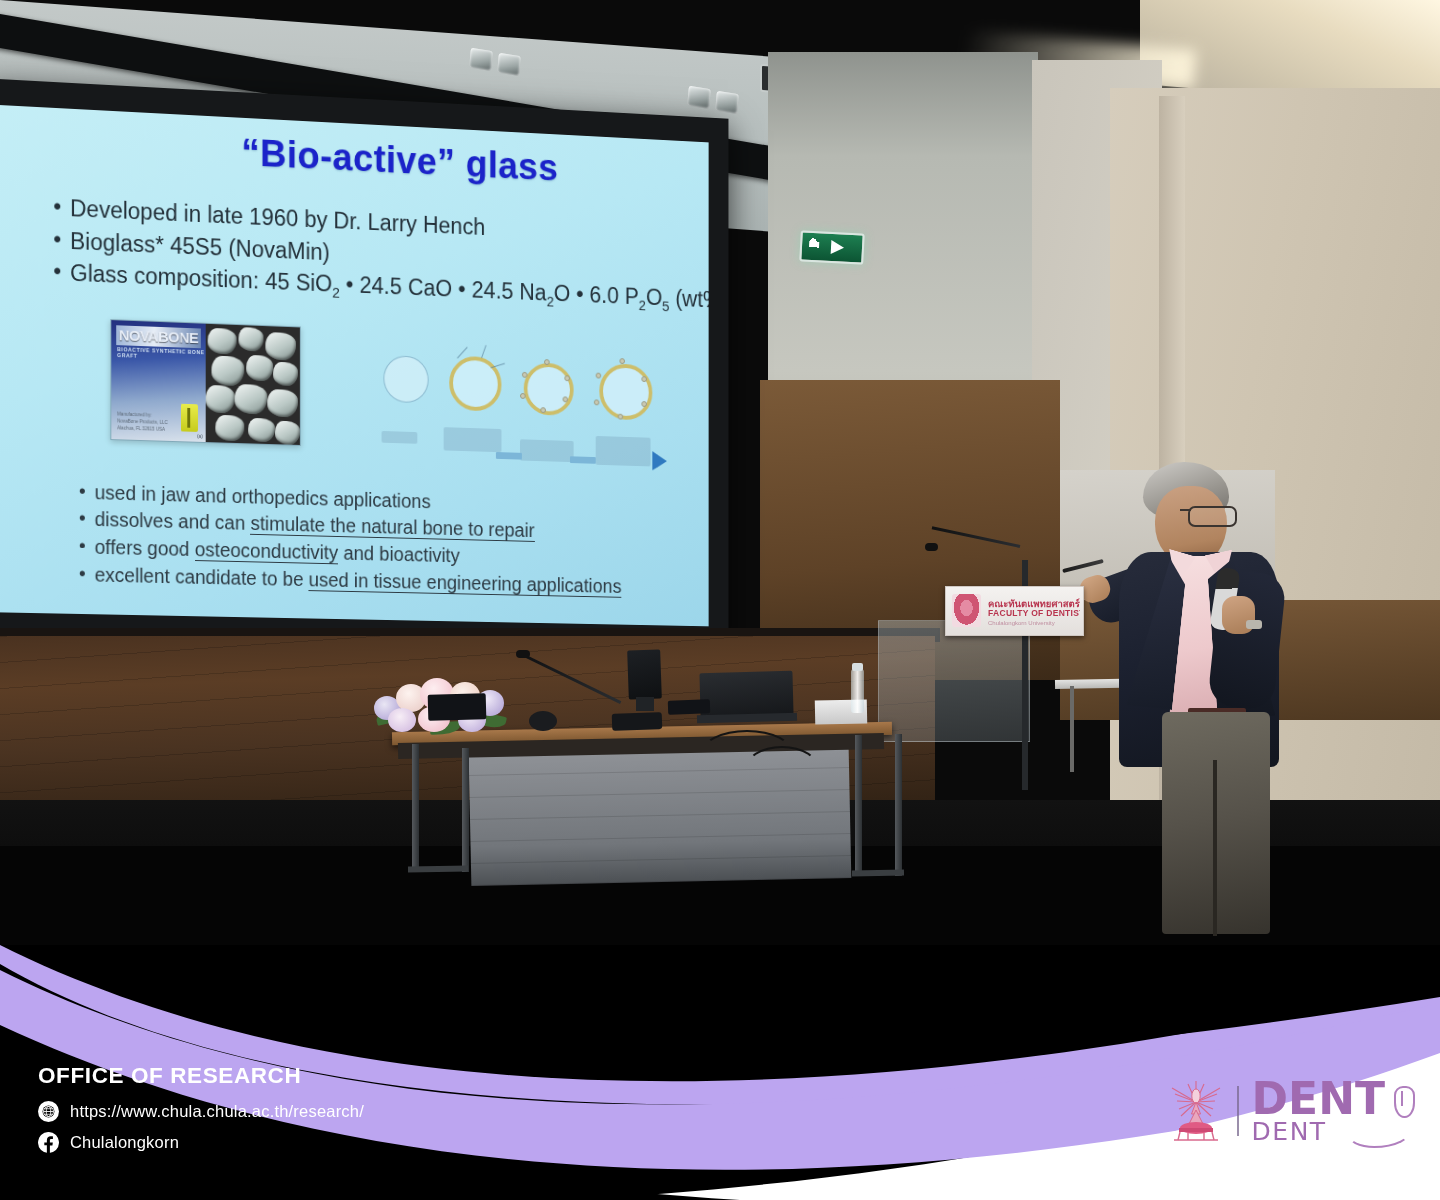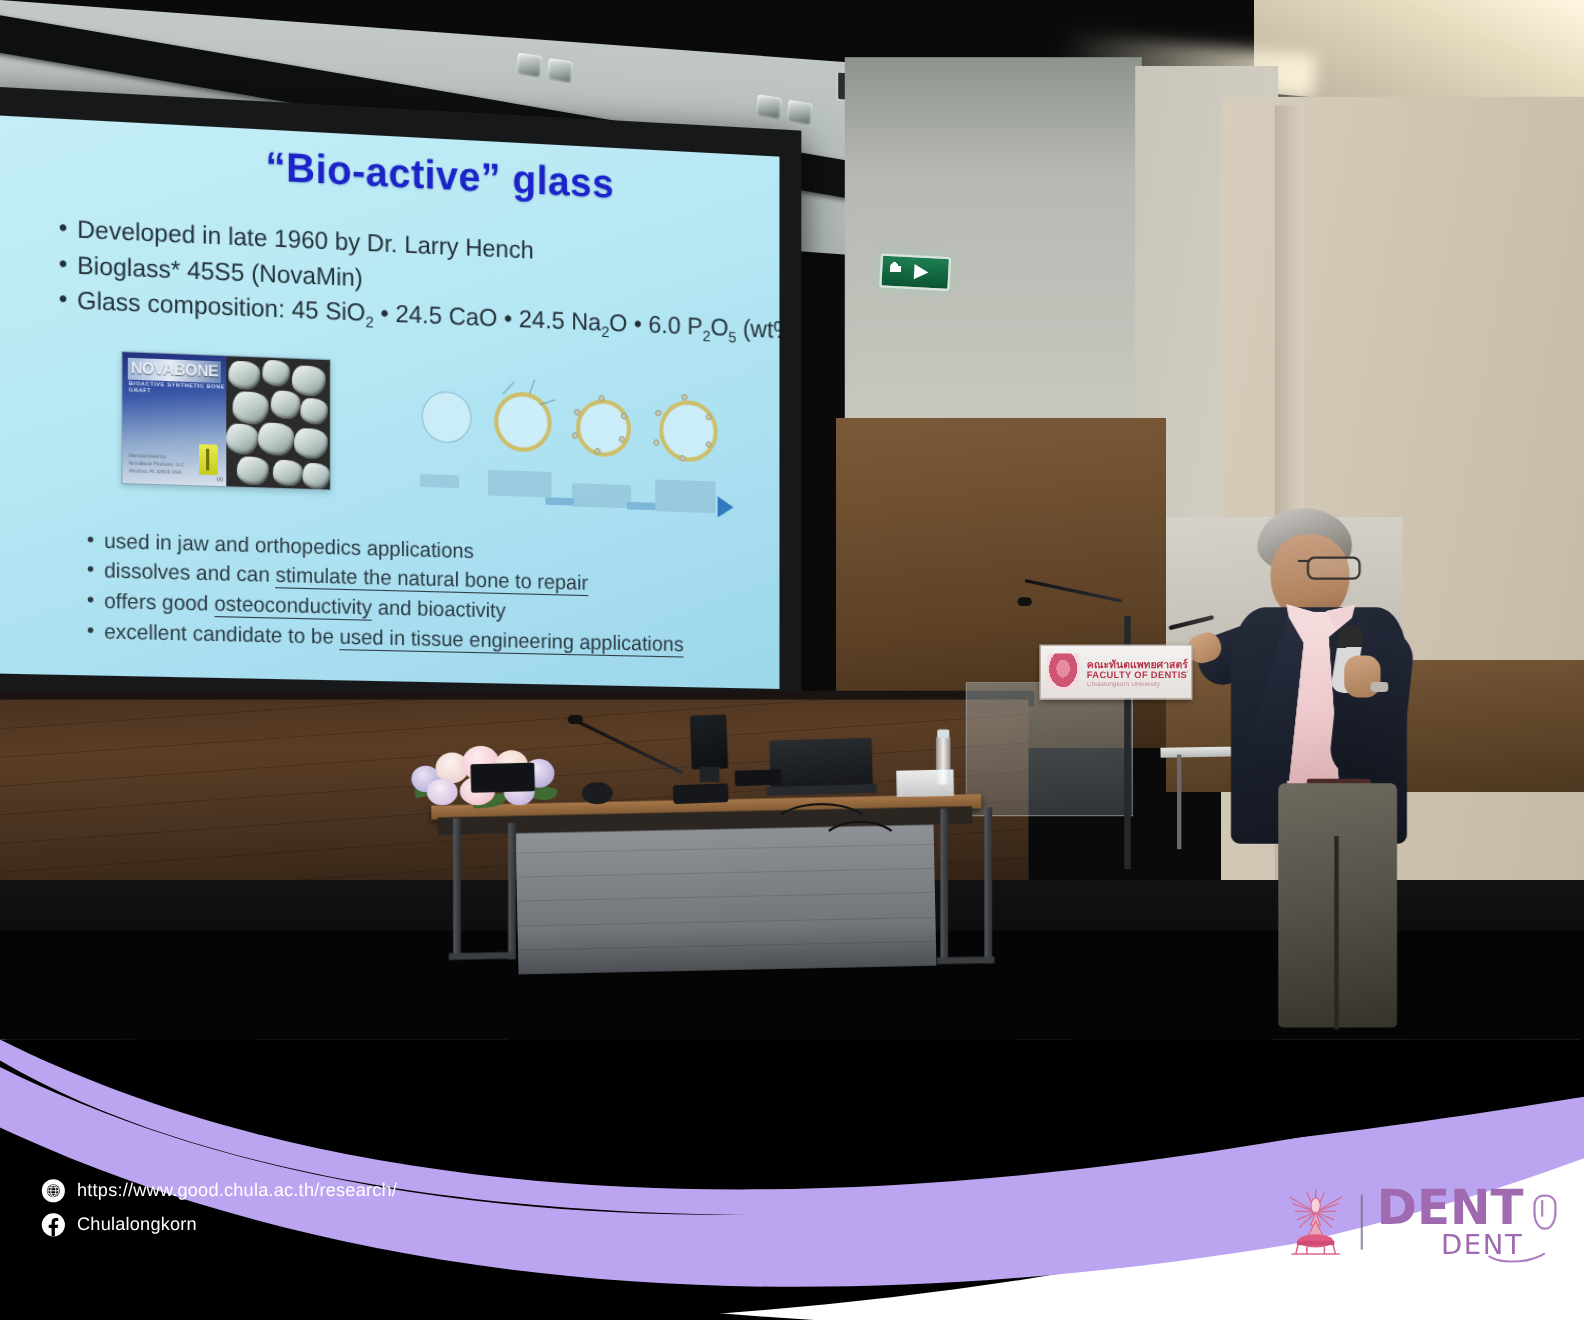--- a/index.html
+++ b/index.html
@@ -222,21 +222,21 @@
   .ftext{position:absolute;left:38px;top:1062px;z-index:6;}
   .ftitle{color:#fff;font-weight:bold;font-size:22.5px;line-height:1.28;letter-spacing:.6px;}
   .frow{display:flex;align-items:center;gap:11px;margin-top:10px;}
   .frow span.lbl{color:#fff;font-size:16.5px;letter-spacing:.2px;}
   .ic{width:21px;height:21px;border-radius:50%;background:#fff;display:flex;align-items:center;justify-content:center;flex:0 0 auto;}
   .ic svg{display:block;}
 
   .logo{position:absolute;left:1168px;top:1078px;display:flex;align-items:center;gap:13px;z-index:6;}
   .seal{width:56px;height:62px;position:relative;}
   .divider{width:1.6px;height:50px;background:#7a6a8f;opacity:.75;}
-  .logotype{position:relative;text-align:right;}
+  .logotype{position:relative;}
   .dent{font-size:44px;font-weight:bold;color:#a06ab0;letter-spacing:0px;line-height:.94;
     font-family:"DejaVu Sans",sans-serif;}
   .chula{font-size:25px;color:#a06ab0;letter-spacing:1.5px;line-height:1;
     font-family:"DejaVu Sans",sans-serif;}
   .tooth{position:absolute;right:-30px;top:8px;width:17px;height:28px;
     border:2.6px solid #b07fbe;border-radius:9px 9px 48% 48%;}
   .tooth::after{content:"";position:absolute;left:5px;top:3px;width:2.4px;height:15px;background:#b07fbe;}
   .swoosh{position:absolute;right:-28px;bottom:-4px;width:62px;height:30px;
     border:2.6px solid #b07fbe;border-color:transparent transparent #b07fbe transparent;
     border-radius:0 0 60% 42%;}
@@ -455,33 +455,34 @@
       <path d="M0,25 C300,175 760,218 1440,58 L1440,132 C760,296 300,220 0,80 Z" fill="#bca5f0"></path>
       <path d="M1440,108 C1190,200 900,248 600,258 L1440,258 Z" fill="#ffffff"></path>
       <path d="M0,0 C300,150 760,196 1440,36 L1440,0 Z" fill="#000000"></path>
       <path d="M1440,150 C1230,224 980,256 720,258 L1440,258 Z" fill="#ffffff"></path>
       <path d="M0,92 C330,234 700,268 1000,258 L0,258 Z" fill="#000000"></path>
     </svg>
   </div>
 
   <div class="ftext">
     <div class="ftitle">
+      <div>OFFICE OF RESEARCH</div>
     </div>
     <div class="frow">
       <span class="ic">
         <svg width="15" height="15" viewBox="0 0 24 24" fill="none" stroke="#000" stroke-width="1.9">
           <circle cx="12" cy="12" r="9.5" fill="#000" stroke="none"></circle>
           <circle cx="12" cy="12" r="8" fill="none" stroke="#fff" stroke-width="1.4"></circle>
           <ellipse cx="12" cy="12" rx="3.6" ry="8" fill="none" stroke="#fff" stroke-width="1.4"></ellipse>
           <line x1="4" y1="12" x2="20" y2="12" stroke="#fff" stroke-width="1.4"></line>
           <line x1="5.4" y1="7.6" x2="18.6" y2="7.6" stroke="#fff" stroke-width="1.2"></line>
           <line x1="5.4" y1="16.4" x2="18.6" y2="16.4" stroke="#fff" stroke-width="1.2"></line>
         </svg>
       </span>
-      <span class="lbl">https://www.good.chula.ac.th/research/</span>
+      <span class="lbl">https://www.chula.chula.ac.th/research/</span>
     </div>
     <div class="frow">
       <span class="ic">
         <svg width="21" height="21" viewBox="0 0 24 24">
           <circle cx="12" cy="12" r="11.5" fill="#fff"></circle>
           <path d="M13.6 24v-8.7h2.9l.44-3.4h-3.34V9.73c0-.98.27-1.65 1.68-1.65h1.79V5.04c-.31-.04-1.37-.13-2.6-.13-2.58 0-4.34 1.57-4.34 4.46v2.49H7.2v3.4h2.93V24z" fill="#000"></path>
         </svg>
       </span>
       <span class="lbl">Chulalongkorn</span>
     </div>

